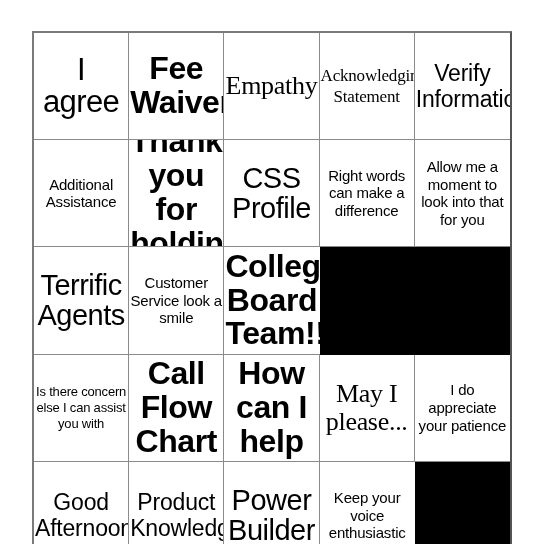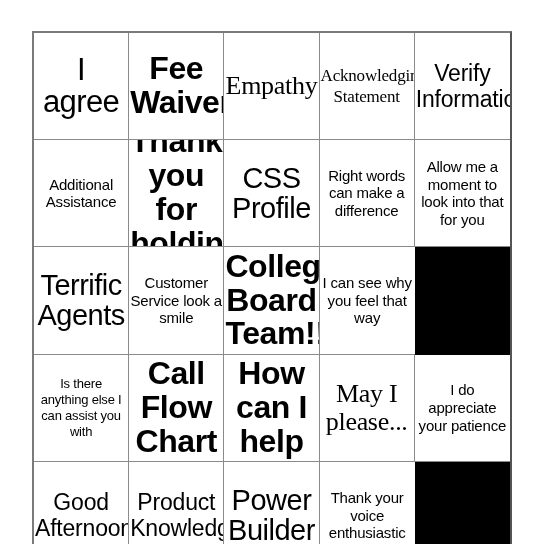--- a/index.html
+++ b/index.html
@@ -119,28 +119,25 @@
   <div class="bingo-row">
     <div class="bingo-cell">
         <span class="cell-text fs-xl">Terrific Agents</span>
       </div>
     <div class="bingo-cell">
         <span class="cell-text fs-xs">Customer Service look a smile</span>
       </div>
     <div class="bingo-cell">
         <span class="cell-text fs-lg">College Board Team!!!</span>
       </div>
-    <div class="bingo-cell">
-        <span class="cell-text fs-xs">I can see why you feel that way</span>
-      </div>
   </div>
 
   <div class="bingo-row">
     <div class="bingo-cell">
-        <span class="cell-text fs-xxs">Is there anything else I can assist you with</span>
+        <span class="cell-text fs-xxs">Is there concern else I can assist you with</span>
       </div>
     <div class="bingo-cell">
         <span class="cell-text fs-lg">Call Flow Chart</span>
       </div>
     <div class="bingo-cell">
         <span class="cell-text fs-lg">How can I help</span>
       </div>
     <div class="bingo-cell">
         <span class="cell-text fs-md">May I please...</span>
       </div>
@@ -153,17 +150,17 @@
     <div class="bingo-cell">
         <span class="cell-text fs-sm">Good Afternoon</span>
       </div>
     <div class="bingo-cell">
         <span class="cell-text fs-sm">Product Knowledge</span>
       </div>
     <div class="bingo-cell">
         <span class="cell-text fs-xl">Power Builder</span>
       </div>
     <div class="bingo-cell">
-        <span class="cell-text fs-xs">Thank your voice enthusiastic</span>
+        <span class="cell-text fs-xs">Keep your voice enthusiastic</span>
       </div>
   </div>
 
 </div>
 
 </body></html>

